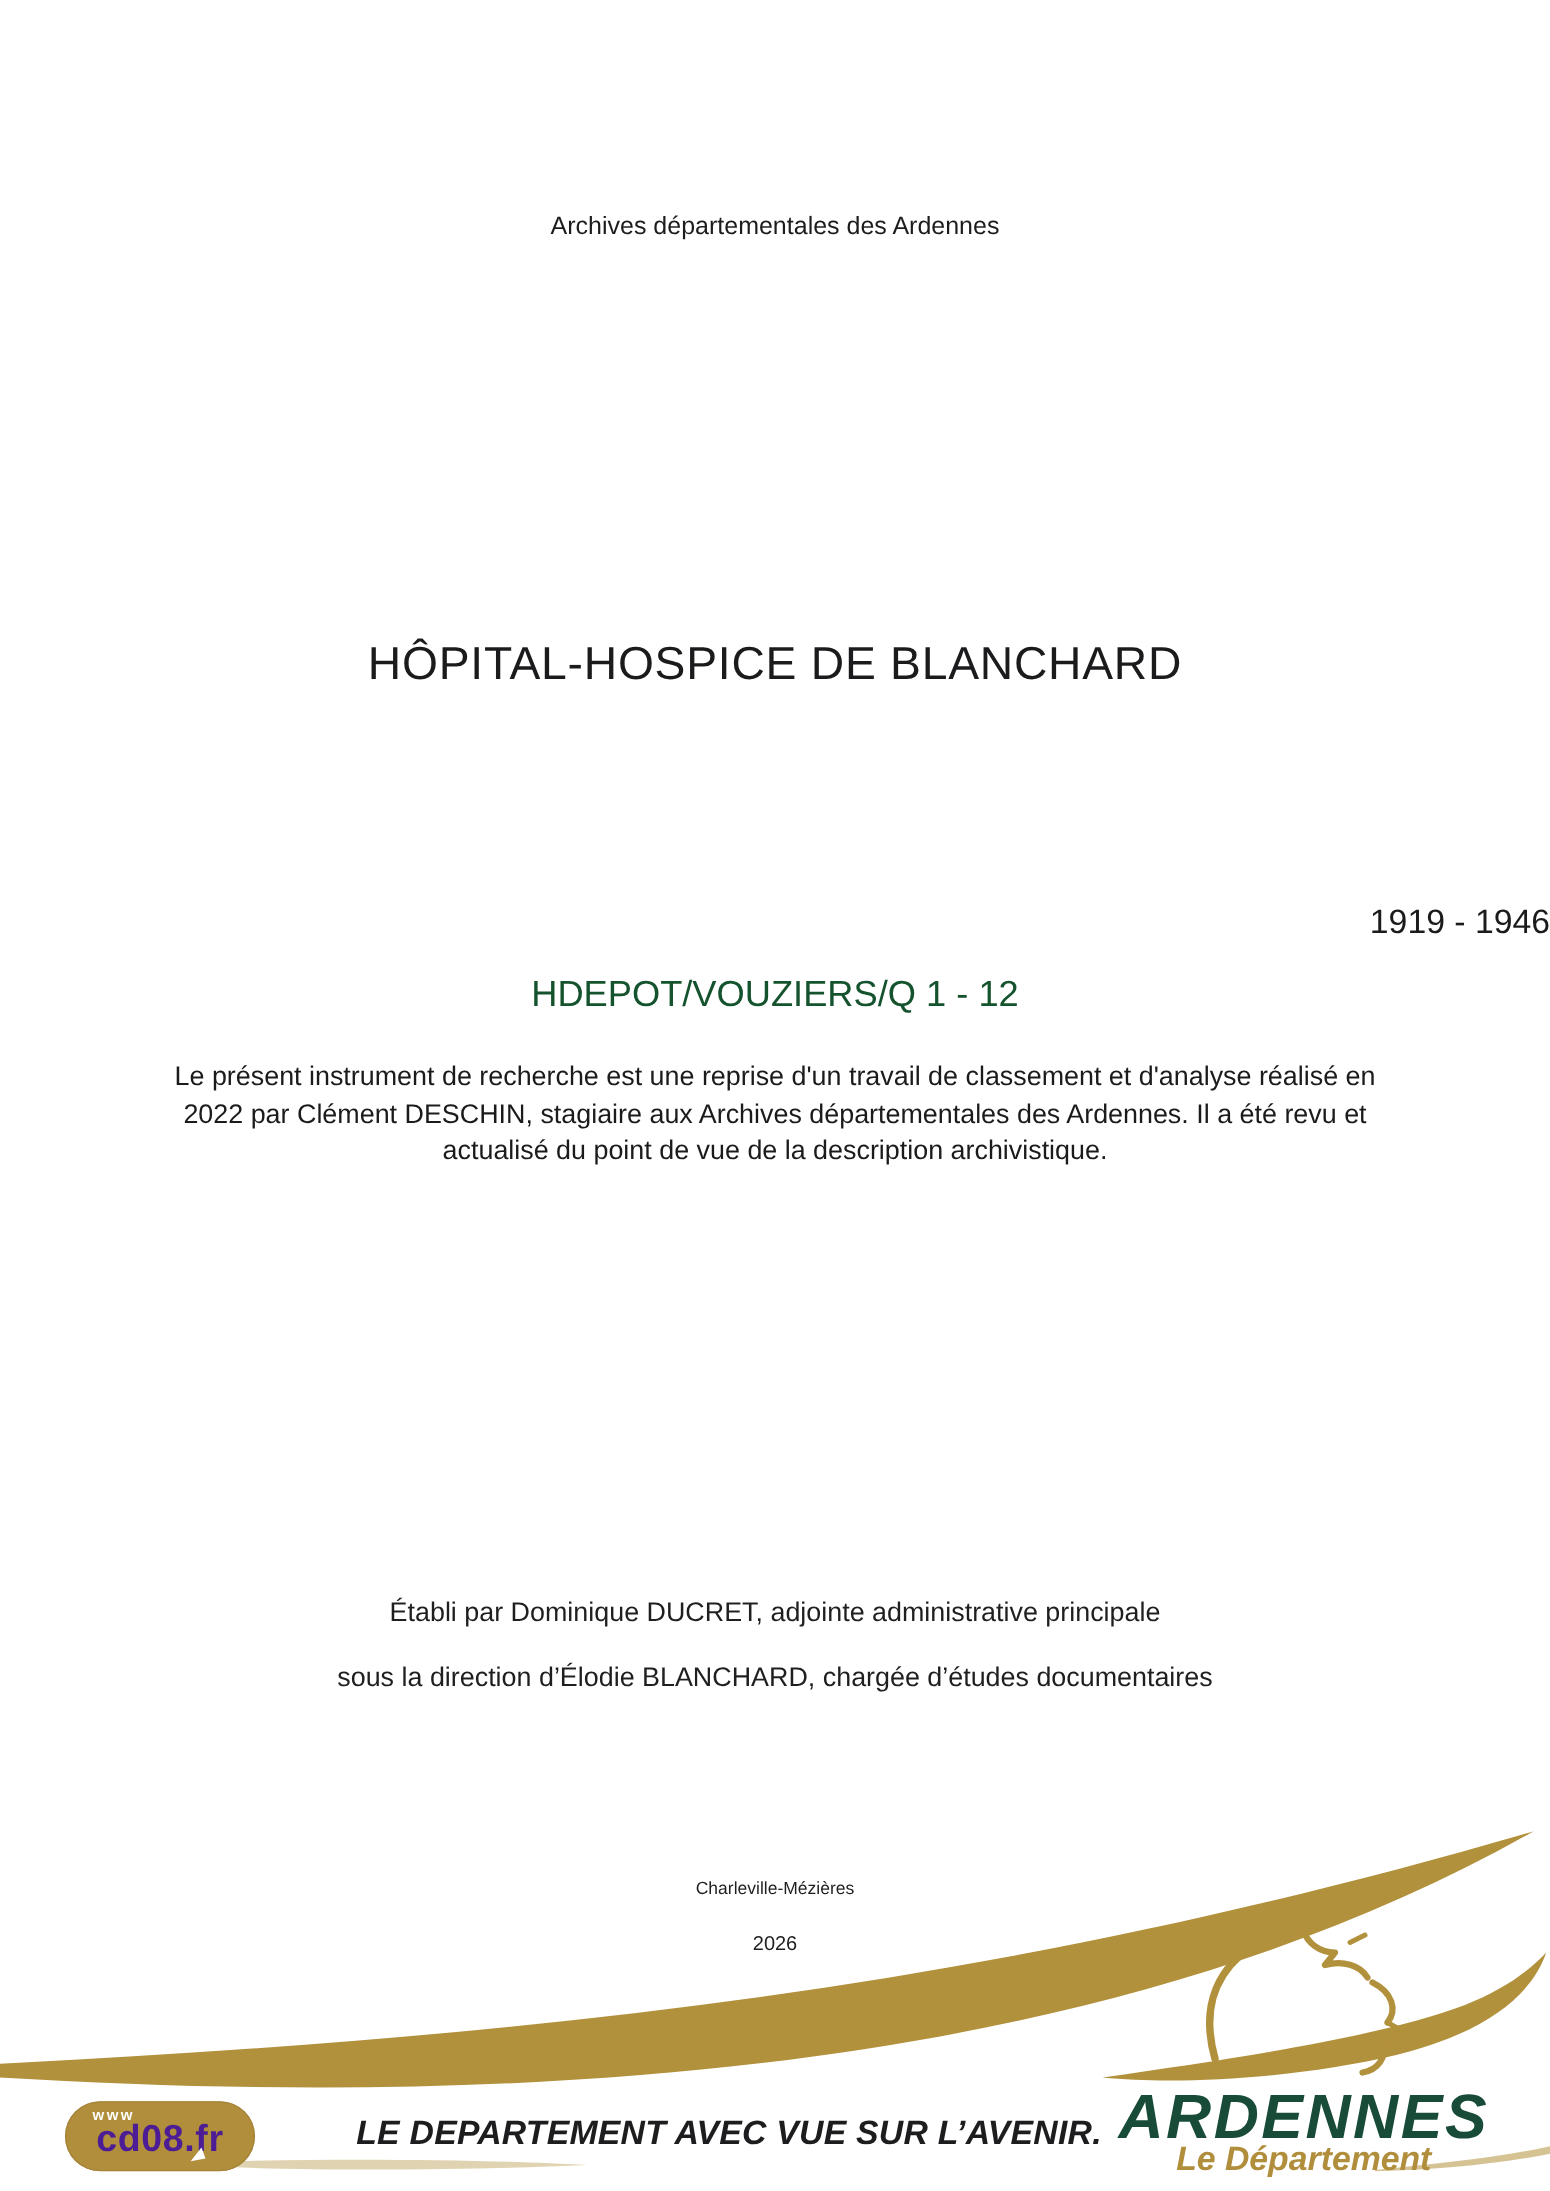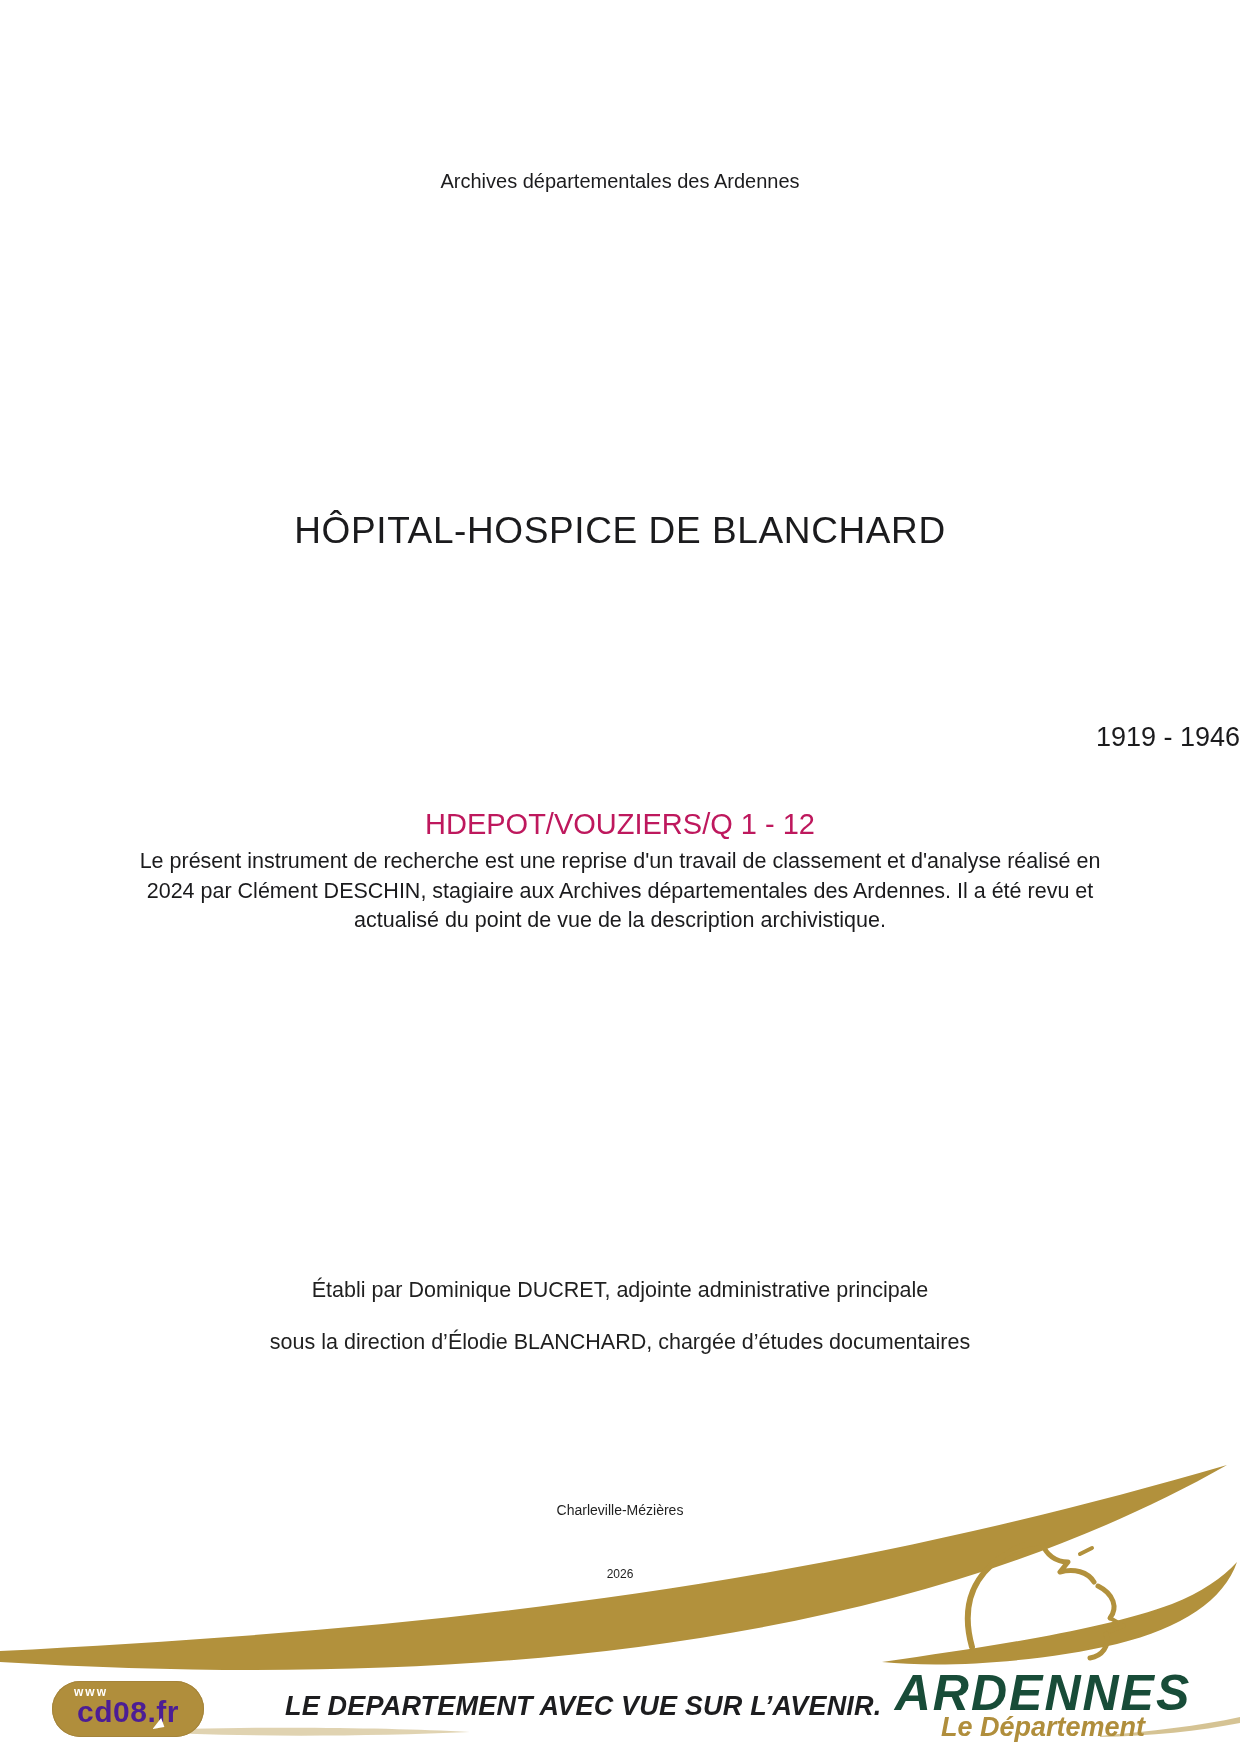--- a/index.html
+++ b/index.html
@@ -18,28 +18,28 @@
   .centered {
     position: absolute;
     left: 0;
     right: 0;
     text-align: center;
     white-space: pre-line;
   }
   .archive-name   { top: 170px;  font-size: 20px; color: #1c1c1e; }
   .doc-title      { top: 510px;  font-size: 37px; letter-spacing: 0.6px; color: #1b1b1d; font-weight: 400; margin: 0; }
   .date-range     { top: 722px;  font-size: 27px; color: #1b1b1d; text-align: right; }
-  .reference      { top: 780px;  font-size: 29px; color: #be185d; margin-top: 28px; }
+  .reference      { top: 780px;  font-size: 29px; color: #14532d; }
   .description    { top: 847px;  left: 138px; right: 138px; position: absolute;
                     font-size: 21.5px; line-height: 29.5px; text-align: center;
                     color: #1b1b1d; margin: 0; }
   .author-line-1  { top: 1278px; font-size: 21.5px; }
   .author-line-2  { top: 1330px; font-size: 21.5px; }
   .place-line     { top: 1502px; font-size: 14px; }
-  .year-line      { top: 1547px; font-size: 12px; margin-top: 20px; }
+  .year-line      { top: 1547px; font-size: 16px; }
 
   .footer-art {
     position: absolute;
     left: 0; top: 1440px;
     width: 1240px; height: 313px;
   }
 
   
   .cd08-badge {
     position: absolute;
@@ -125,21 +125,21 @@
 <div class="page">
 
   <div class="centered archive-name">Archives départementales des Ardennes</div>
 
   <h1 class="centered doc-title">HÔPITAL-HOSPICE DE BLANCHARD</h1>
 
   <div class="centered date-range">1919 - 1946</div>
 
   <div class="centered reference">HDEPOT/VOUZIERS/Q 1 - 12</div>
 
-  <p class="description">Le présent instrument de recherche est une reprise d'un travail de classement et d'analyse réalisé en 2024 par Clément DESCHIN, stagiaire aux Archives départementales des Ardennes. Il a été revu et actualisé du point de vue de la description archivistique.</p>
+  <p class="description">Le présent instrument de recherche est une reprise d'un travail de classement et d'analyse réalisé en 2022 par Clément DESCHIN, stagiaire aux Archives départementales des Ardennes. Il a été revu et actualisé du point de vue de la description archivistique.</p>
 
   <div class="centered author-line-2">sous la direction d’Élodie BLANCHARD, chargée d’études documentaires</div>
 
   <div class="centered author-line-1">Établi par Dominique DUCRET, adjointe administrative principale</div>
 
   <div class="centered place-line">Charleville-Mézières</div>
 
   <div class="centered year-line">2026</div>
 
   <svg class="footer-art" viewBox="0 0 1240 313" aria-hidden="true">

